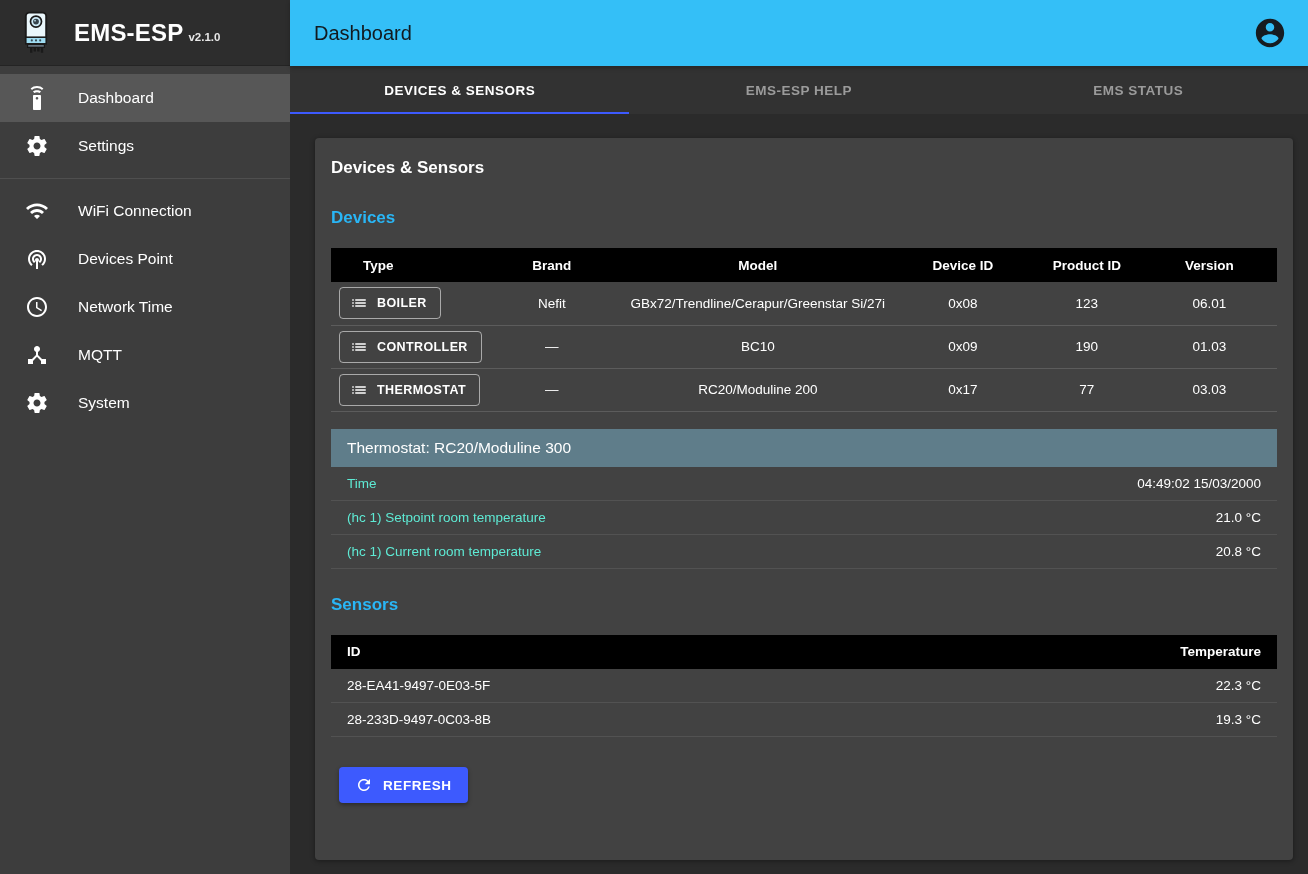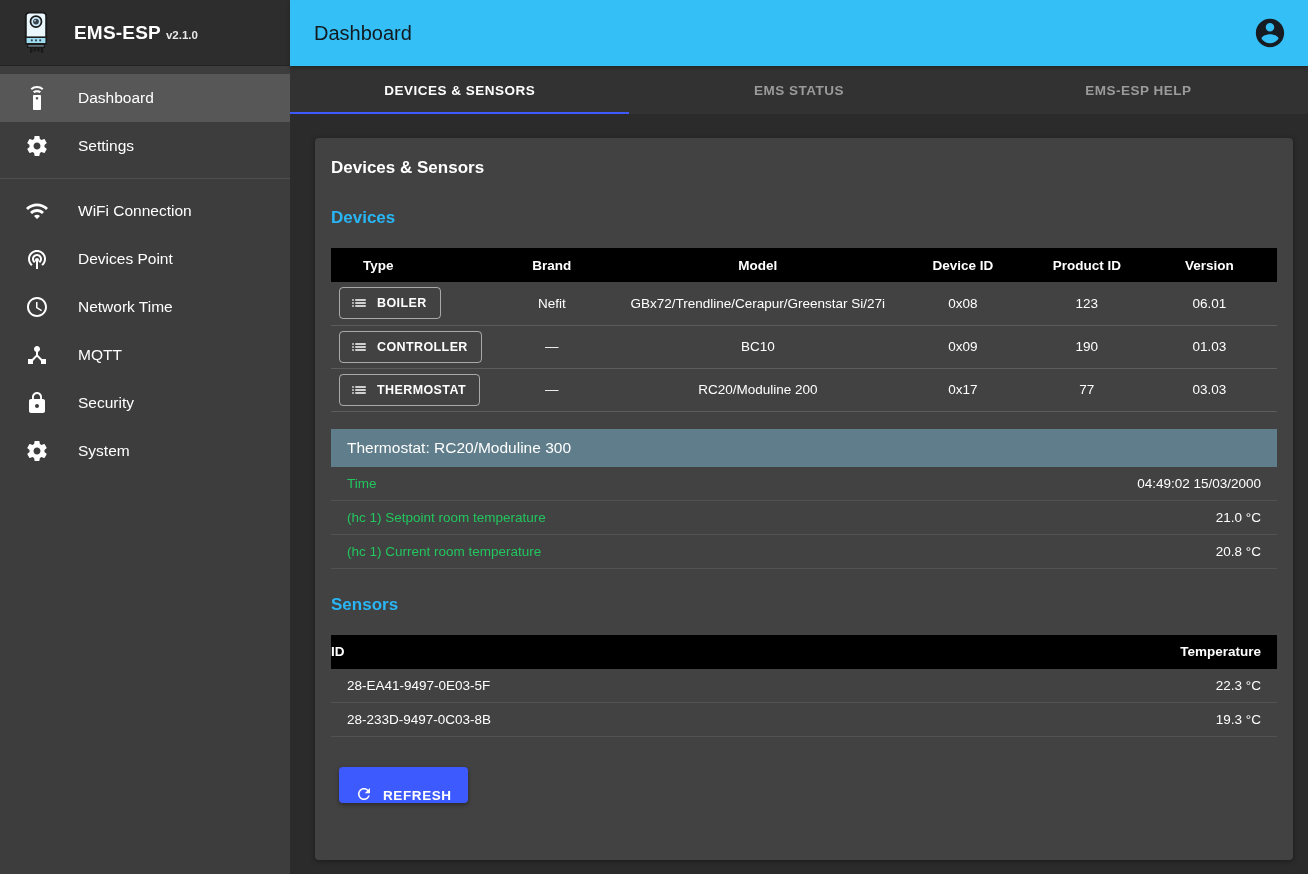--- a/index.html
+++ b/index.html
@@ -11,21 +11,21 @@
     color:#fff;
   }
   svg { display:block; }
 
   
   .sidebar { width:290px; min-width:290px; background:#3d3d3d; display:flex; flex-direction:column; }
   .sidebar-header {
     height:66px; background:#2d2d2d; display:flex; align-items:center;
     padding-left:14px; gap:16px; border-bottom:1px solid #242424;
   }
-  .app-title { font-size:19px; font-weight:bold; color:#fff; letter-spacing:0.2px; }
+  .app-title { font-size:24px; font-weight:bold; color:#fff; letter-spacing:0.2px; }
   .app-version { font-size:11.5px; font-weight:bold; color:#e8e8e8; margin-left:5px; }
   .nav { padding-top:8px; }
   .nav-item {
     height:48px; display:flex; align-items:center; padding-left:25px; gap:29px;
     font-size:15.5px; color:#fff; cursor:pointer;
   }
   .nav-item.active { background:#575757; }
   .nav-icon { width:24px; height:24px; fill:#fff; }
   .nav-divider { border:none; border-top:1px solid #4f4f4f; margin:8px 0; }
 
@@ -84,44 +84,44 @@
 
   
   .detail-header {
     margin-top:17px; height:38px; background:#5f7d8a; display:flex; align-items:center;
     padding:0 16px; font-size:15.5px; color:#fff;
   }
   .kv-row {
     height:34px; display:flex; align-items:center; justify-content:space-between;
     padding:0 16px; font-size:13.5px; border-bottom:1px solid #525252;
   }
-  .kv-label { color:#22c55e; }
+  .kv-label { color:#5eead4; }
   .kv-value { color:#fff;text-align:right; }
 
   
   .sensors-table { margin-top:20px; }
   .sensors-table thead th {
     background:#000; color:#fff; font-size:13.5px; font-weight:bold; height:34px;
   }
-  .sensors-table thead th.col-id { text-align:left; }
+  .sensors-table thead th.col-id { text-align:left; padding-left:16px; }
   .sensors-table thead th.col-temp { text-align:right; padding-right:16px; }
   .sensors-table tbody td { height:34px; font-size:13.5px; border-bottom:1px solid #525252; }
   .sensors-table tbody td.cell-id { padding-left:16px; }
   .sensors-table tbody td.cell-temp { text-align:right; padding-right:16px; }
 
   
   .actions { margin-top:30px; display:flex; justify-content:space-between; padding:0 8px; }
   .btn {
     height:36px; display:inline-flex; align-items:center; gap:10px; border:none;
     border-radius:4px; padding:0 16px; font-family:inherit; font-size:13.5px; font-weight:bold;
     letter-spacing:0.6px; cursor:pointer; box-shadow:0 2px 4px rgba(0,0,0,0.35);
     text-transform:uppercase;
   }
   .btn svg { width:18px; height:18px; }
-  .btn-refresh { background:#3d5afe; color:#fff;align-items:flex-end; }
+  .btn-refresh { background:#3d5afe; color:#fff; }
   .btn-refresh svg { fill:#fff; }
   .btn-scan { background:#34bff7; color:#10181d; }
   .btn-scan svg { fill:#10181d; }
 </style>
 </head>
 <body>
 
 <aside class="sidebar">
   <div class="sidebar-header">
     <span>
@@ -178,26 +178,20 @@
       <span>Network Time</span>
     </div>
     <div class="nav-item">
       <svg class="nav-icon" viewBox="0 0 24 24">
           <path d="M17 16l-4-4V8.82C14.16 8.4 15 7.3 15 6c0-1.66-1.34-3-3-3S9 4.34 9 6c0 1.3.84 2.4 2 2.82V12l-4 4H3v5h5v-3.05l4-4.2 4 4.2V21h5v-5h-4z"></path>
         </svg>
       <span>MQTT</span>
     </div>
     <div class="nav-item">
       <svg class="nav-icon" viewBox="0 0 24 24">
-          <path d="M18 8h-1V6c0-2.76-2.24-5-5-5S7 3.24 7 6v2H6c-1.1 0-2 .9-2 2v10c0 1.1.9 2 2 2h12c1.1 0 2-.9 2-2V10c0-1.1-.9-2-2-2zm-6 9c-1.1 0-2-.9-2-2s.9-2 2-2 2 .9 2 2-.9 2-2 2zm3.1-9H8.9V6c0-1.71 1.39-3.1 3.1-3.1 1.71 0 3.1 1.39 3.1 3.1v2z"></path>
-        </svg>
-      <span>Security</span>
-    </div>
-    <div class="nav-item">
-      <svg class="nav-icon" viewBox="0 0 24 24">
           <path d="M19.43 12.98c.04-.32.07-.64.07-.98s-.03-.66-.07-.98l2.11-1.65c.19-.15.24-.42.12-.64l-2-3.46c-.12-.22-.39-.3-.61-.22l-2.49 1c-.52-.4-1.08-.73-1.69-.98l-.38-2.65C14.46 2.18 14.25 2 14 2h-4c-.25 0-.46.18-.49.42l-.38 2.65c-.61.25-1.17.59-1.69.98l-2.49-1c-.23-.09-.49 0-.61.22l-2 3.46c-.13.22-.07.49.12.64l2.11 1.65c-.04.32-.07.65-.07.98s.03.66.07.98l-2.11 1.65c-.19.15-.24.42-.12.64l2 3.46c.12.22.39.3.61.22l2.49-1c.52.4 1.08.73 1.69.98l.38 2.65c.03.24.24.42.49.42h4c.25 0 .46-.18.49-.42l.38-2.65c.61-.25 1.17-.59 1.69-.98l2.49 1c.23.09.49 0 .61-.22l2-3.46c.12-.22.07-.49-.12-.64l-2.11-1.65zM12 15.5c-1.93 0-3.5-1.57-3.5-3.5s1.57-3.5 3.5-3.5 3.5 1.57 3.5 3.5-1.57 3.5-3.5 3.5z"></path>
         </svg>
       <span>System</span>
     </div>
   </nav>
 </aside>
 
 <div class="main">
 
   <header class="appbar">
@@ -207,24 +201,24 @@
           <path d="M12 2C6.48 2 2 6.48 2 12s4.48 10 10 10 10-4.48 10-10S17.52 2 12 2zm0 3c1.66 0 3 1.34 3 3s-1.34 3-3 3-3-1.34-3-3 1.34-3 3-3zm0 14.2c-2.5 0-4.71-1.28-6-3.22.03-1.99 4-3.08 6-3.08 1.99 0 5.97 1.09 6 3.08-1.29 1.94-3.5 3.22-6 3.22z"></path>
         </svg>
     </span>
   </header>
 
   <div class="tabbar">
     <div class="tab active">
       <span>DEVICES &amp; SENSORS</span>
     </div>
     <div class="tab">
+      <span>EMS-ESP HELP</span>
+    </div>
+    <div class="tab">
       <span>EMS STATUS</span>
-    </div>
-    <div class="tab">
-      <span>EMS-ESP HELP</span>
     </div>
   </div>
 
   <div class="content">
     <div class="card">
 
       <h2 class="card-title">Devices &amp; Sensors</h2>
 
       <h3 class="section-heading heading-devices">Devices</h3>
 

